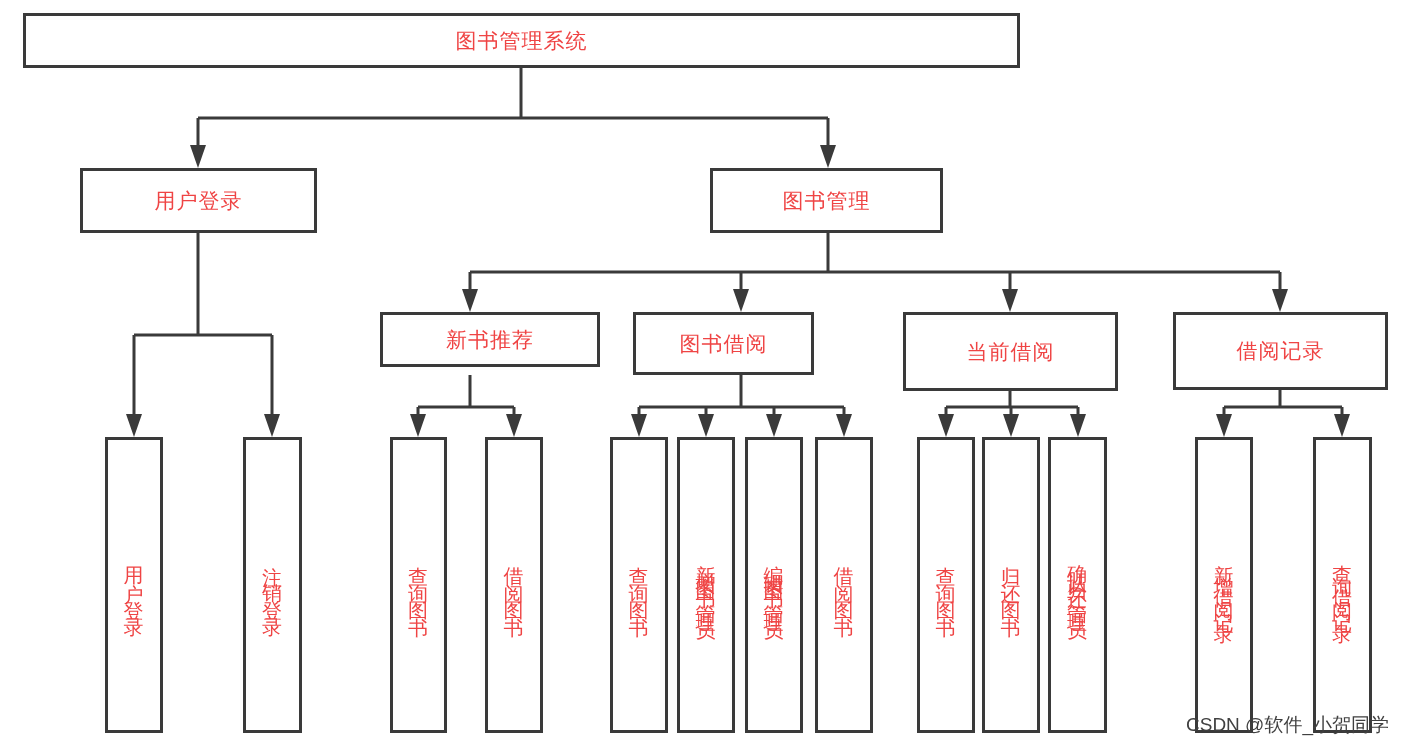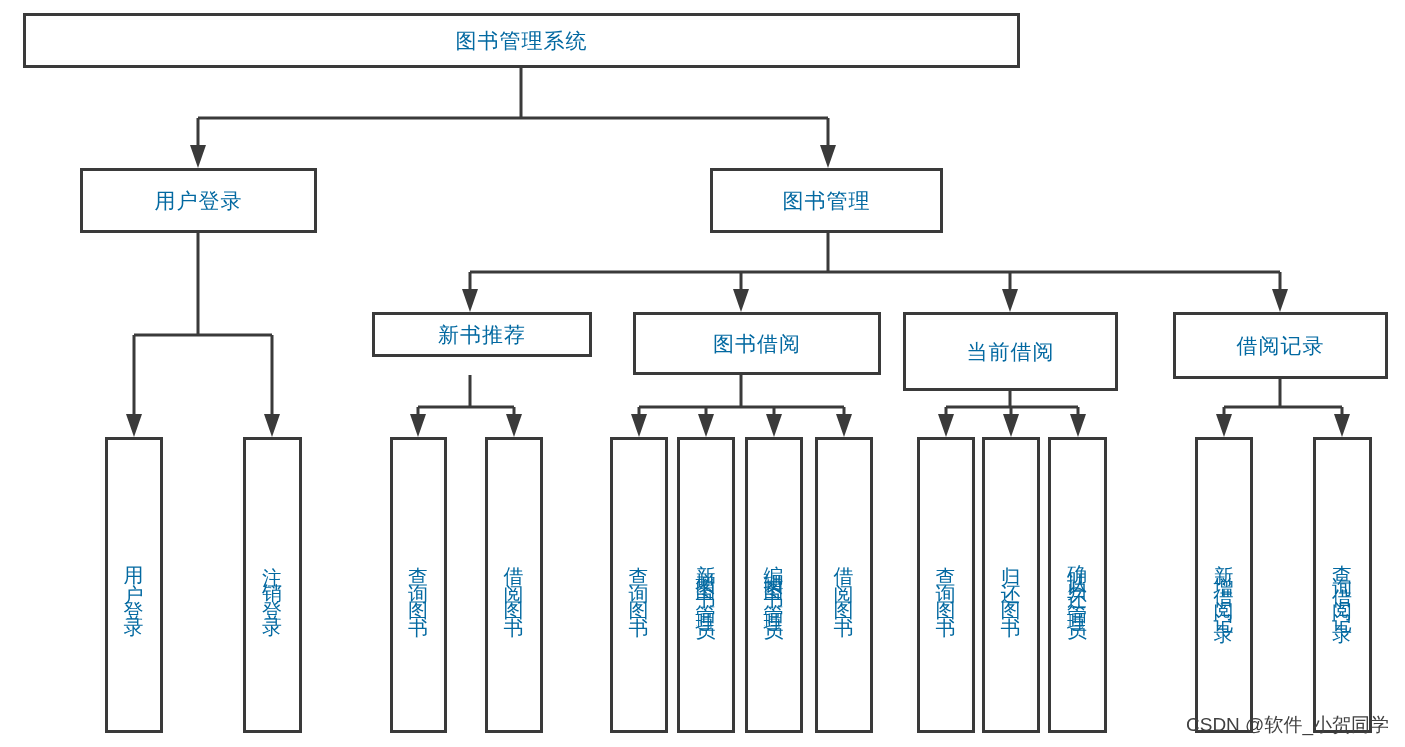--- a/index.html
+++ b/index.html
@@ -13,45 +13,45 @@
   }
   #wires { position: absolute; left: 0; top: 0; z-index: 0; }
   .node {
     position: absolute;
     box-sizing: border-box;
     border: 3px solid #3a3a3a;
     background: #ffffff;
     display: flex;
     align-items: center;
     justify-content: center;
-    color: #0369a1;
+    color: #ef4444;
     font-size: 21px;
     letter-spacing: 1px;
     z-index: 1;
     text-align: center;
   }
   .leaf {
     writing-mode: vertical-rl;
     text-orientation: mixed;
     font-size: 20px;
     line-height: 1;
   }
   .ls4 { letter-spacing: 17px; }
   .ls6 { letter-spacing: 12px; }
   .ls9 { letter-spacing: 8px; }
   
   #n-root   { left: 23px;   top: 13px;  width: 997px; height: 55px; }
   
   #n-login  { left: 80px;   top: 168px; width: 237px; height: 65px; }
   #n-mgmt   { left: 710px;  top: 168px; width: 233px; height: 65px; }
   
-  #n-newrec { left: 372px;  top: 312px; width: 220px; height: 45px; }
-  #n-borrow { left: 633px;  top: 312px; width: 248px; height: 63px; text-align: center; }
+  #n-newrec { left: 380px;  top: 312px; width: 220px; height: 55px; }
+  #n-borrow { left: 633px;  top: 312px; width: 181px; height: 63px; text-align: center; }
   #n-current{ left: 903px;  top: 312px; width: 215px; height: 79px; }
-  #n-record { left: 1173px; top: 312px; width: 215px; height: 67px; }
+  #n-record { left: 1173px; top: 312px; width: 215px; height: 78px; }
   
   .leaf { top: 437px; height: 296px; width: 58px; }
   #lf-0  { left: 105px; }
   #lf-1  { left: 243px; width: 59px; }
   #lf-2  { left: 390px; width: 57px; }
   #lf-3  { left: 485px; }
   #lf-4  { left: 610px; }
   #lf-5  { left: 677px; }
   #lf-6  { left: 745px; }
   #lf-7  { left: 815px; }

